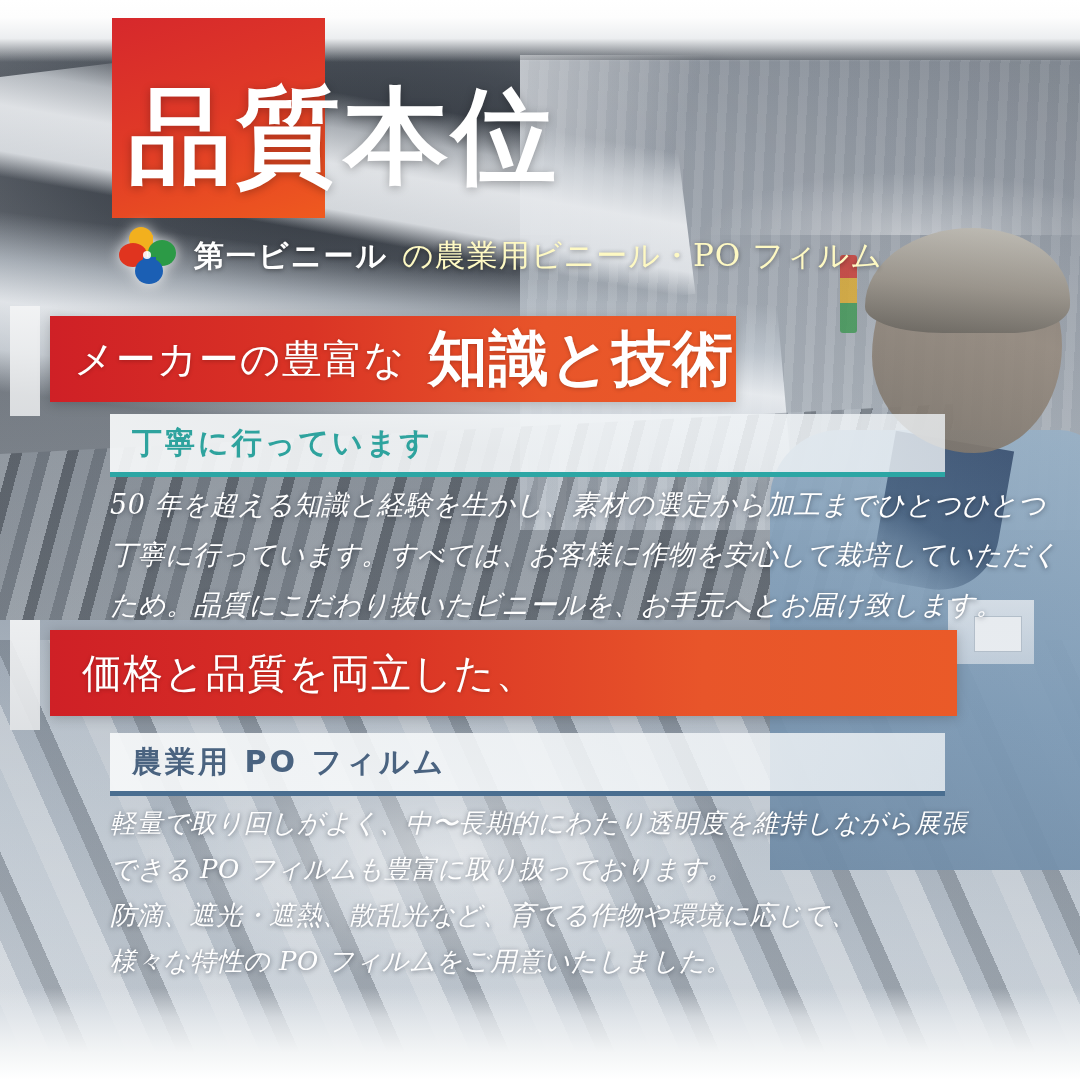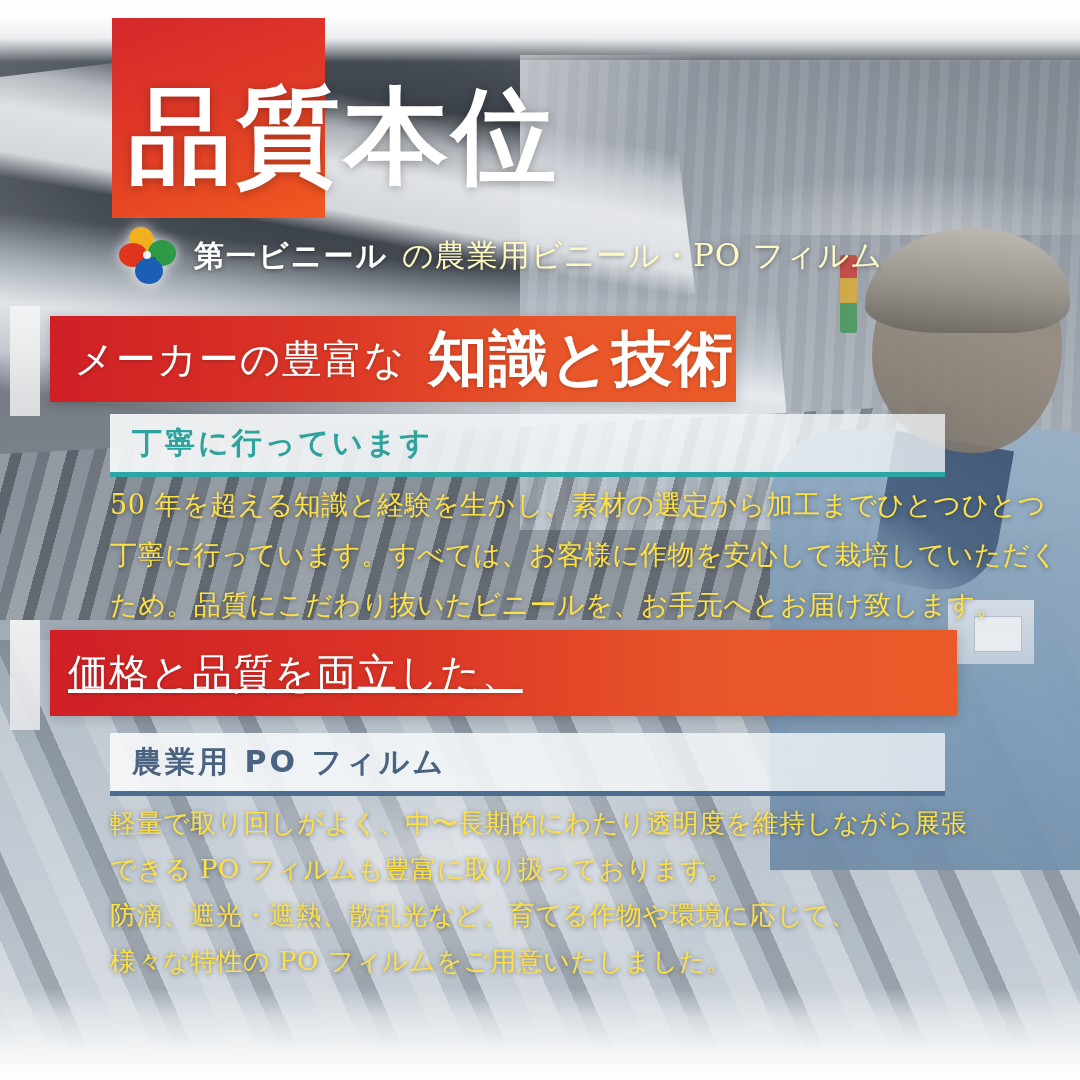--- a/index.html
+++ b/index.html
@@ -201,45 +201,46 @@
   }
   .banner-small{font-size:40px;letter-spacing:1px;}
   .banner-big{font-size:60px;font-weight:700;letter-spacing:1px;}
 
   #banner1{left:50px;top:316px;width:686px;justify-content:center;}
   #tick1{left:10px;top:306px;}
   #banner1 .banner-text{padding-left:22px;}
 
   #banner2{left:50px;top:630px;width:907px;}
   #tick2{left:10px;top:620px;}
-  #banner2 .banner-text{padding-left:18px;text-decoration:underline;}
+  #banner2 .banner-text{padding-left:32px;}
 
   
   .subplate{
     position:absolute;left:110px;width:835px;height:58px;
     background:linear-gradient(90deg,rgba(246,248,249,.93) 0%,rgba(243,246,248,.88) 55%,rgba(240,244,247,.78) 100%);
     display:flex;align-items:center;
   }
   .subplate .sub-label{
     padding-left:22px;white-space:nowrap;
     font-family:"DejaVu Sans","Liberation Sans",sans-serif;
     font-size:30px;font-weight:700;letter-spacing:3px;
   }
   #subplate1{top:414px;border-bottom:5px solid #2ca6a4;}
   #subplate1 .sub-label{color:#2ea39e;}
   #subplate2{top:733px;border-bottom:5px solid #4a6e90;}
   #subplate2 .sub-label{color:#4a6380;}
 
   
   .para{
     position:absolute;left:110px;width:860px;
-    color:#fde047;
+    color:#ffffff;
     font-family:"DejaVu Serif","Liberation Serif",serif;
     font-size:27px;line-height:50px;letter-spacing:.5px;
     text-shadow:0 1px 5px rgba(20,28,40,.55);
+    font-style:italic;
   }
   #para1{top:480px;}
   #para2{top:800px;font-size:26px;line-height:46px;}
   .para p{margin:0;white-space:nowrap;}
 </style>
 </head>
 <body>
 
 <div id="page">
 

